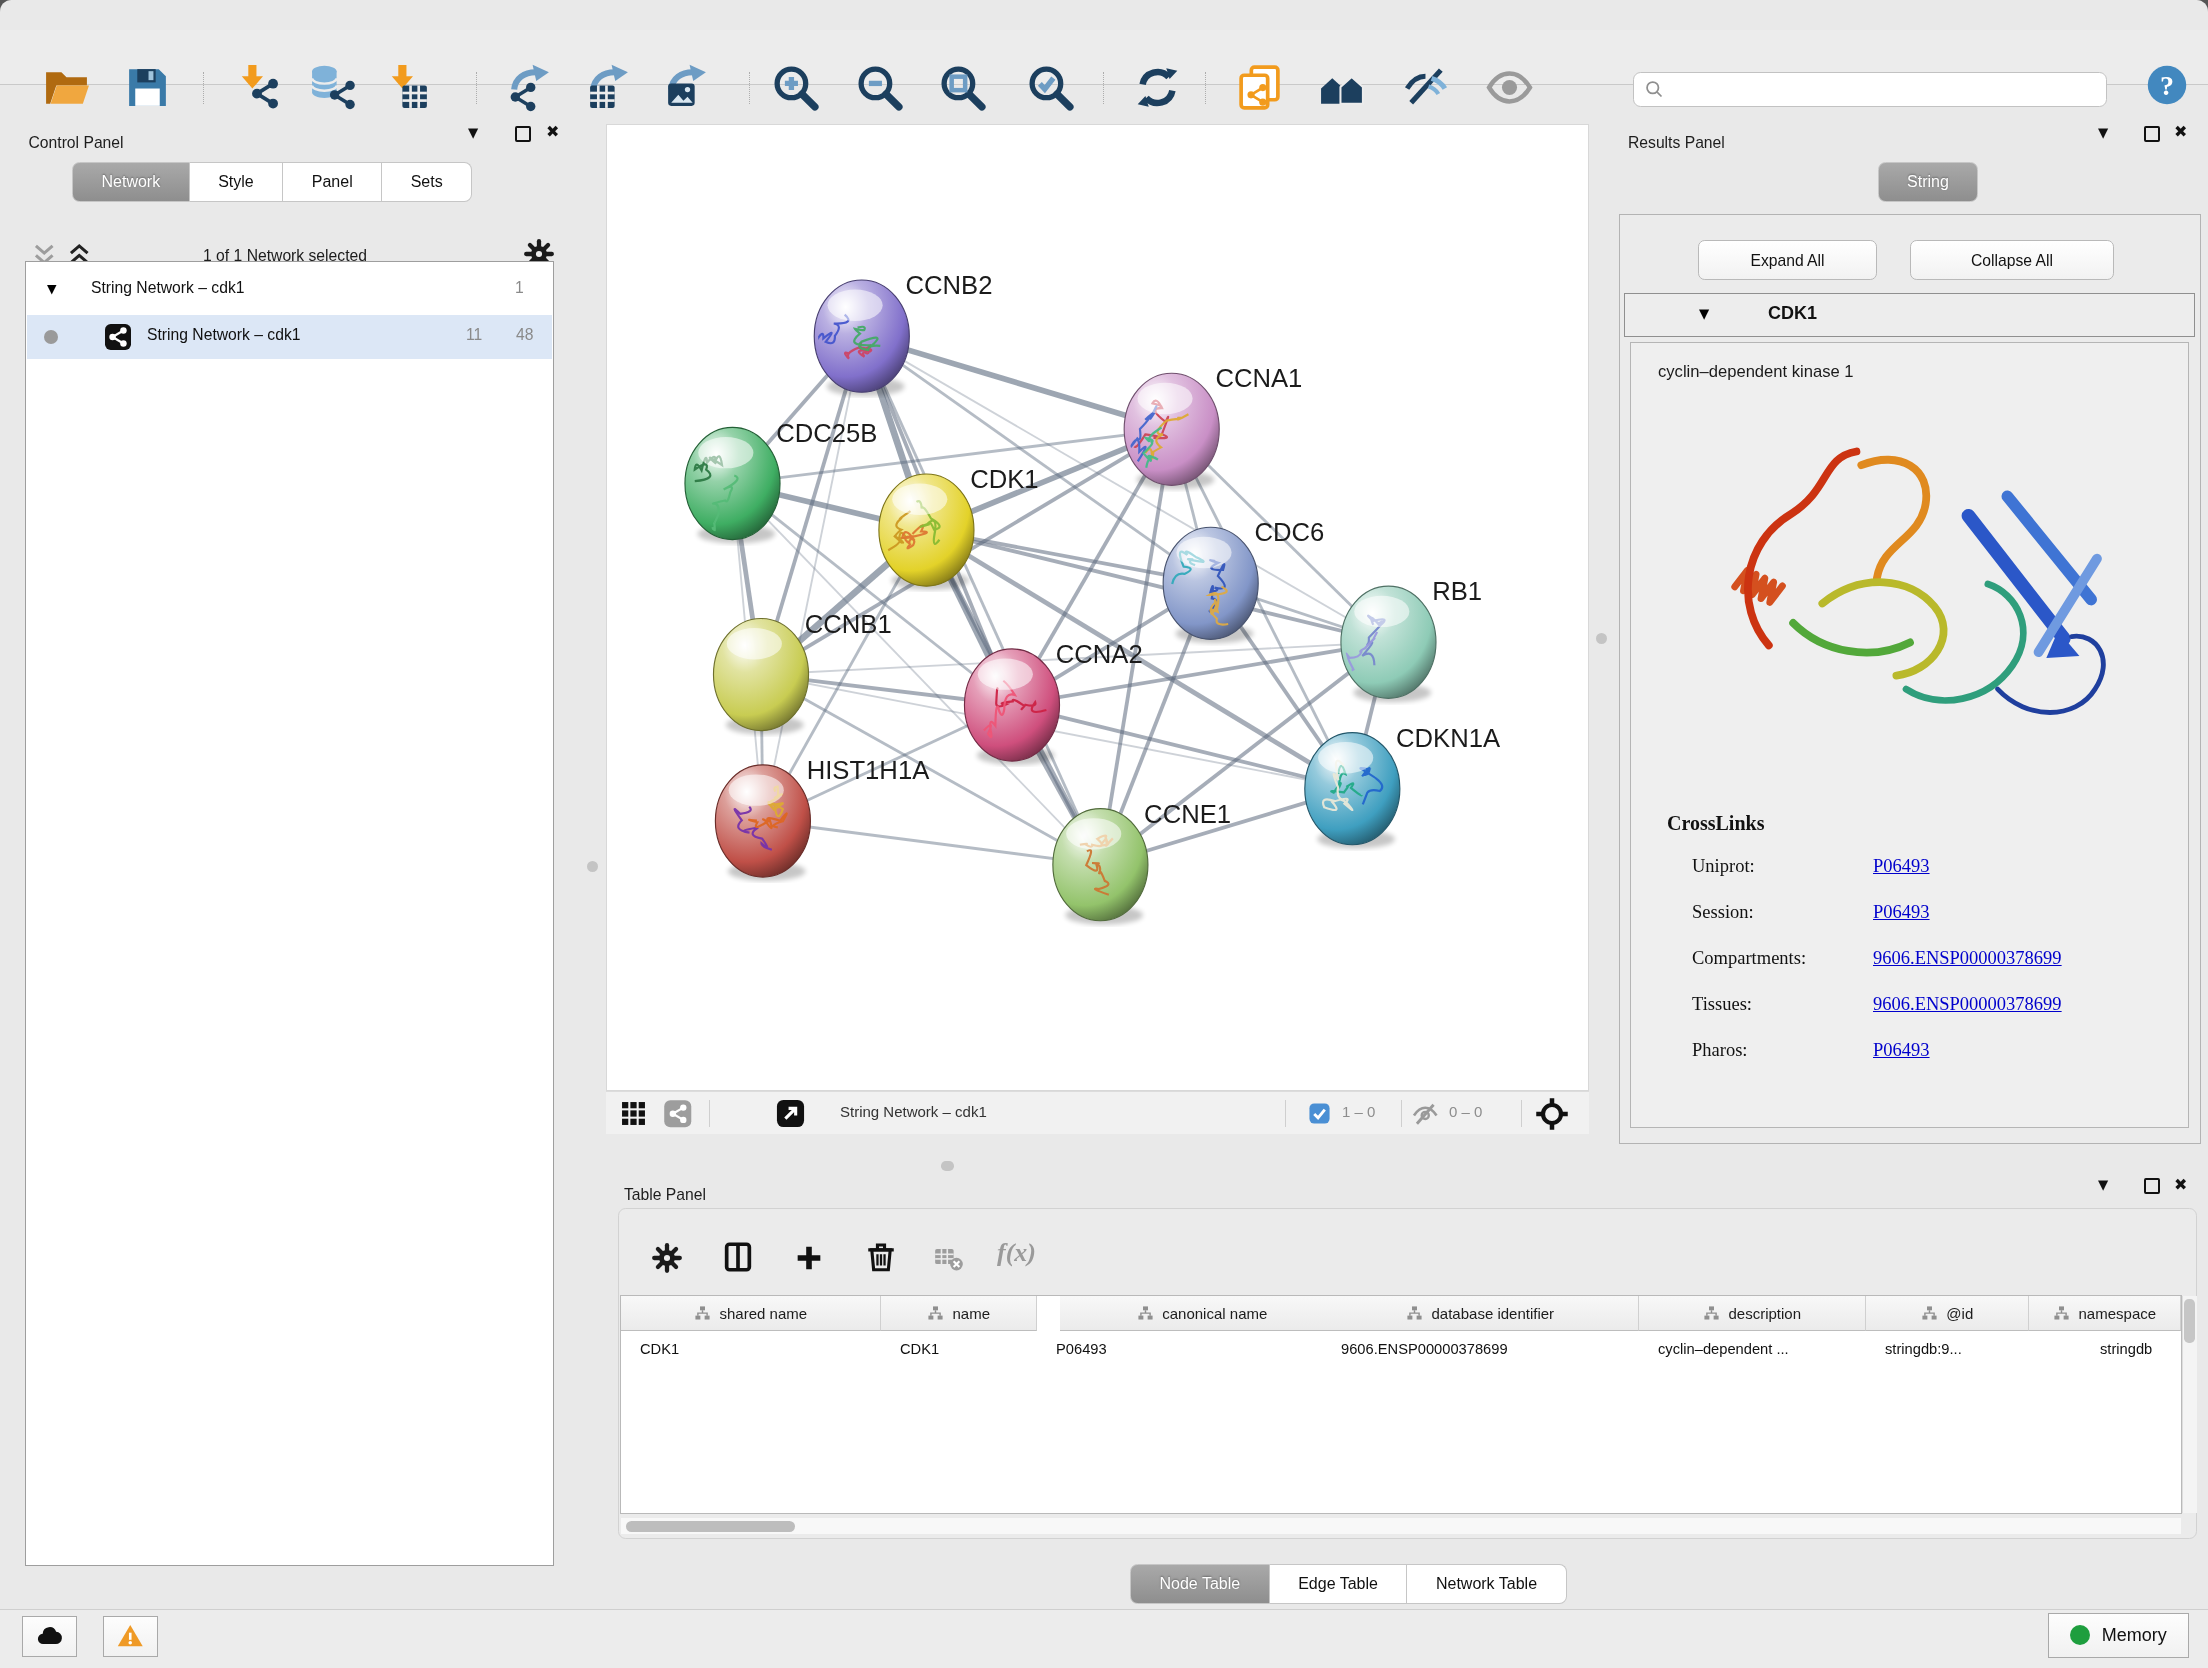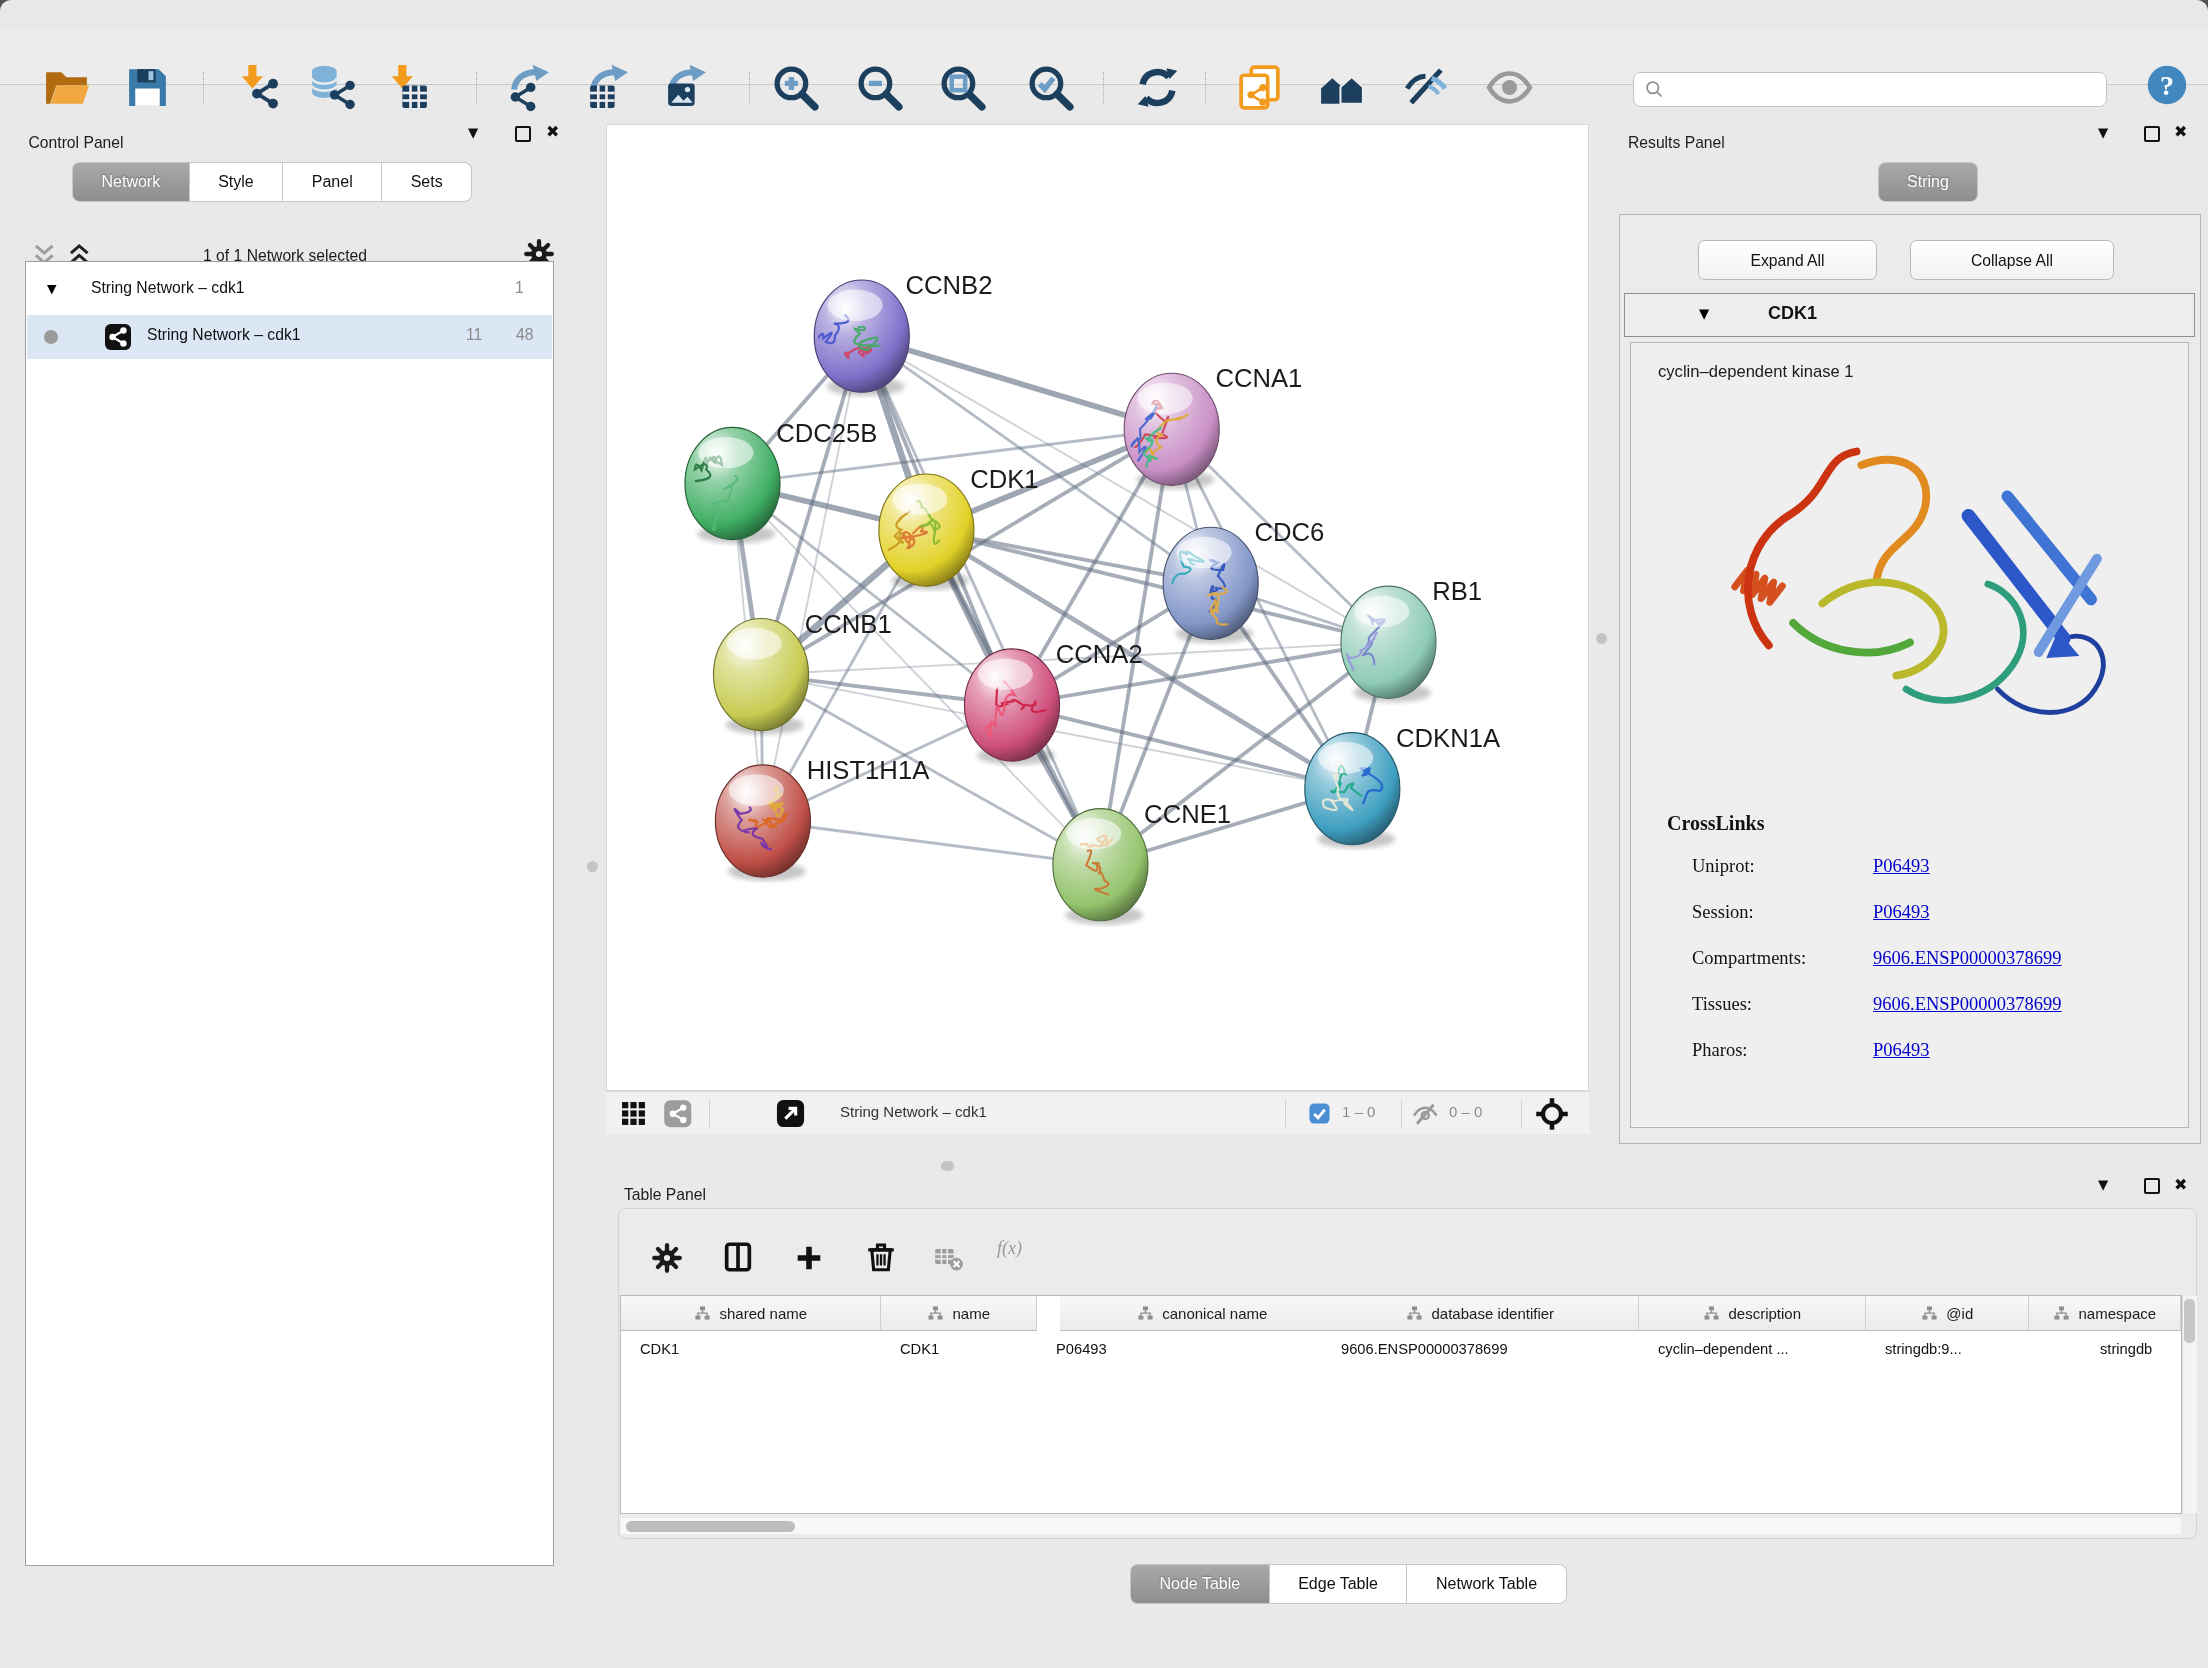--- a/index.html
+++ b/index.html
@@ -63,21 +63,21 @@
   .rp-body{position:absolute;left:1630px;top:342px;width:559px;height:786px;background:#efefef;
     border:1px solid #b5b5b5;box-sizing:border-box;overflow:hidden;}
   .xrow{display:flex;margin:0 0 25px 61px;font-family:"Liberation Serif",serif;font-size:18.5px;color:#111;}
   .xlabel{width:181px;flex:0 0 auto;}
   .xval{color:#0000cc;text-decoration:underline;cursor:pointer;}
   
   .table-box{position:absolute;left:618px;top:1208px;width:1579px;height:331px;background:#ebebeb;
     border:1px solid #d2d2d2;border-radius:7.6px;box-sizing:border-box;}
   .tp-icon{position:absolute;cursor:pointer;}
   .tp-icon svg{width:100%;height:100%;}
-  .fx{position:absolute;font-family:"Liberation Serif",serif;font-style:italic;font-size:18px;color:#9a9a9a;}
+  .fx{position:absolute;font-family:"Liberation Serif",serif;font-style:italic;font-size:26px;color:#9a9a9a;font-weight:bold;}
   .tbl{position:absolute;left:620px;top:1295px;width:1562px;height:219px;background:#fff;
     border:1px solid #b9b9b9;box-sizing:border-box;}
   .th{position:absolute;top:0;height:35px;background:linear-gradient(#f8f8f8,#ebebeb);
     border-right:1px solid #d0d0d0;border-bottom:1px solid #bdbdbd;display:flex;align-items:center;
     justify-content:center;font-size:15px;color:#1c1c1c;overflow:hidden;box-sizing:border-box;cursor:pointer;}
   .th svg{width:17px;height:17px;margin-right:8.6px;flex:0 0 auto;}
   .td{position:absolute;top:38px;height:30px;line-height:30px;font-size:14.7px;color:#111;
     overflow:hidden;white-space:nowrap;}
   .vscroll{position:absolute;left:2182px;top:1296px;width:14.3px;height:217px;background:#f4f4f4;border-left:1px solid #ddd;}
   .vthumb{position:absolute;left:2184px;top:1299px;width:10.5px;height:44px;background:#c6c6c6;border-radius:4.8px;}
@@ -900,19 +900,37 @@
     <div class="hscroll"></div>
     <div class="hthumb"></div>
 
     <div class="segtabs" id="bt-tabs" style="left:1130px;top:1564px">
         <span class="seg active">Node Table</span>
         <span class="seg">Edge Table</span>
         <span class="seg">Network Table</span>
       </div>
   </div>
 
+  <div class="statusbar">
+    <div class="sb-btn" style="left:22px;top:5.7px;width:55px;height:41px">
+      <svg viewBox="0 0 24 24">
+        <path d="M7 18.5a4.3 4.3 0 01-.5-8.6A5.8 5.8 0 0117.8 8.3 3.9 3.9 0 0117.3 18.5z" fill="#111"></path>
+        </svg>
+    </div>
+    <div class="sb-btn" style="left:103px;top:5.7px;width:55px;height:41px">
+      <svg viewBox="0 0 24 24">
+        <path d="M12 2.5L22.5 20.5H1.5z" fill="#ef9a26"></path>
+        <rect x="10.9" y="9" width="2.2" height="6" fill="#fff"></rect>
+          <circle cx="12" cy="17.4" r="1.5" fill="#fff"></circle>
+        </svg>
+    </div>
+    <div class="sb-btn" style="left:2048px;top:2.9px;width:141px;height:45px;font-size:18px;color:#111">
+      <span class="mem-dot" id="mem-dot" style="background: rgb(30, 158, 62);"></span>
+      <span>Memory</span>
+    </div>
+  </div>
 
   <span class="handle" style="left:587px;top:861px;width:11.4px;height:11.4px"></span>
   <span class="handle" style="left:1596px;top:633px;width:11.4px;height:11.4px"></span>
   <span class="handle" style="left:941px;top:1161px;width:13.3px;height:9.5px;border-radius:4.8px"></span>
 
 </div>
 
 
 </body></html>

